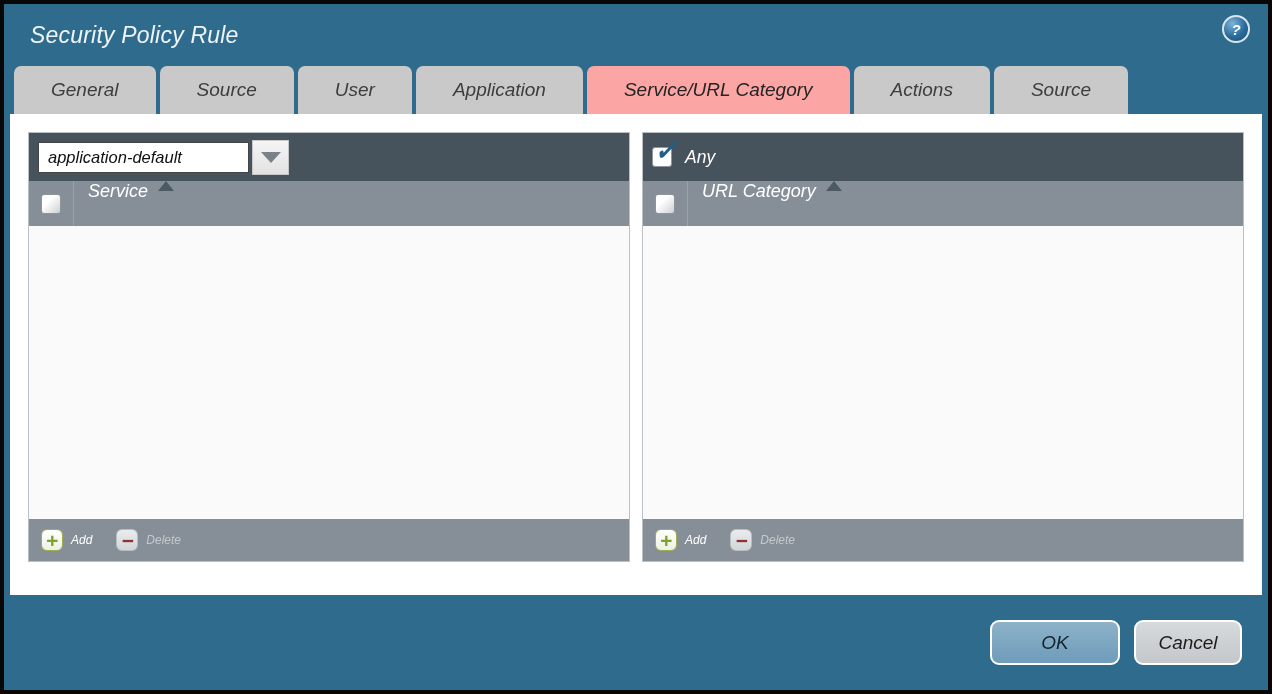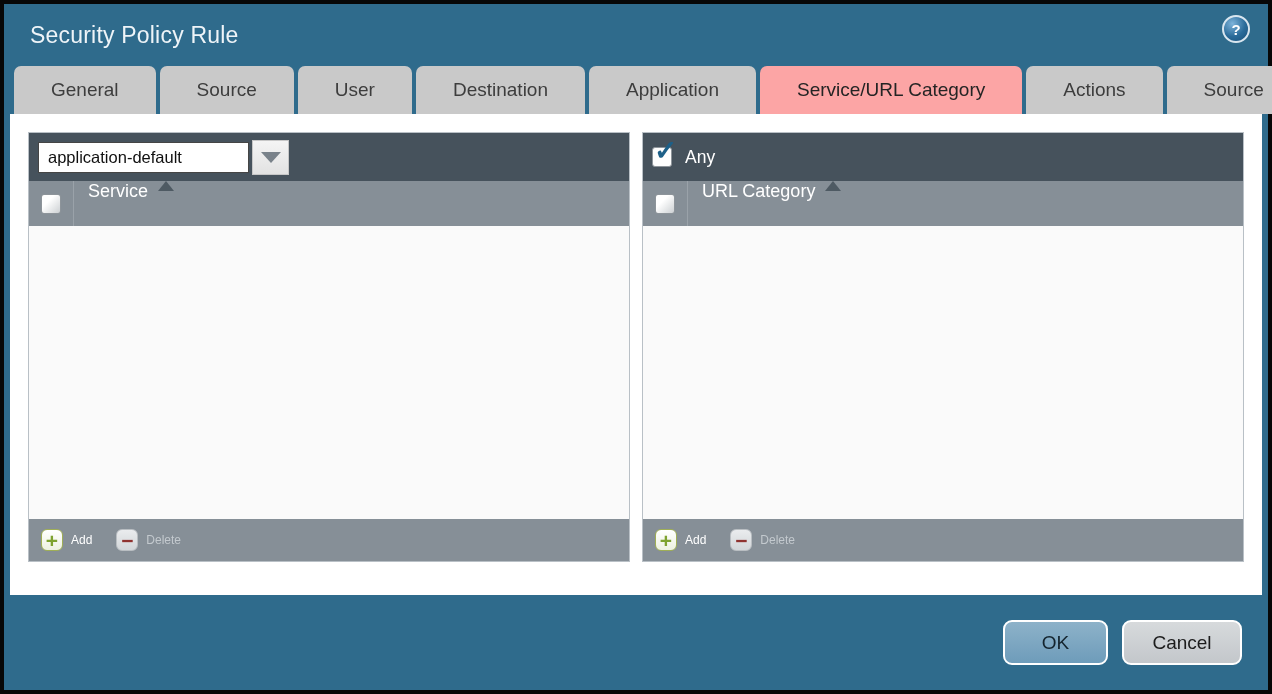--- a/index.html
+++ b/index.html
@@ -1,15 +1,15 @@
 <!DOCTYPE html>
 <html><head>
 <meta charset="utf-8">
 <style>
-  * { margin:0; padding:0; box-sizing:border-box; }
+  * { margin:0; padding:0; box-sizing:border-box;font-style:italic; }
   html,body { width:1272px; height:694px; }
   body { font-family:"Liberation Sans", sans-serif; }
 
   .window {
     width:1272px; height:694px;
     border:4px solid #070707;
     background:#2f6b8c;
     display:flex; flex-direction:column;
     position:relative;
   }
@@ -78,40 +78,39 @@
   .tool-btn { display:flex; align-items:center; gap:8px; background:none; border:none; padding:0; cursor:pointer; font-family:inherit; }
   .tool-icon { width:22px; height:22px; border-radius:6px; display:flex; align-items:center; justify-content:center; font-weight:900; line-height:1; }
   .add-icon { background:linear-gradient(#ffffff,#edf1e0); border:1px solid #9fae56; color:#7ea22f; font-size:21px; }
   .del-icon { background:linear-gradient(#eaecee,#d2d6d9); border:1px solid #b9bec2; color:#8f3330; font-size:21px; }
   .tool-label { color:#ffffff; font-size:12px; }
   .tool-btn.disabled .tool-label { color:#c3c9ce; }
 
   
   .bottombar { flex:1 1 auto; display:flex; justify-content:flex-end; align-items:center; gap:14px; padding-right:26px; }
   .btn { height:45px; border-radius:9px; border:2px solid #ffffff; font-size:19px; font-family:inherit; cursor:pointer; }
-  .btn-ok { width:105px; background:linear-gradient(#8db2c9,#6e9cba); color:#14242e; }
-  .btn-cancel { width:120px; background:linear-gradient(#d7dadc,#c3c7cb); color:#1c1c1c; }
+  .btn-ok { width:130px; background:linear-gradient(#8db2c9,#6e9cba); color:#14242e; }
+  .btn-cancel { width:108px; background:linear-gradient(#d7dadc,#c3c7cb); color:#1c1c1c; }
 </style>
 </head>
 <body>
 
 <div class="window">
 
   <div class="titlebar">
     <span class="title">Security Policy Rule</span>
     <div class="help-btn">
       <span>?</span>
     </div>
   </div>
 
   <div class="tabbar">
     <div class="tab">General</div>
     <div class="tab">Source</div>
     <div class="tab">User</div>
-    <div class="tab">Destination</div>
     <div class="tab">Application</div>
     <div class="tab active">Service/URL Category</div>
     <div class="tab">Actions</div>
     <div class="tab">Source</div>
   </div>
 
   <div class="content">
 
     <div class="panel">
       <div class="panel-header">

